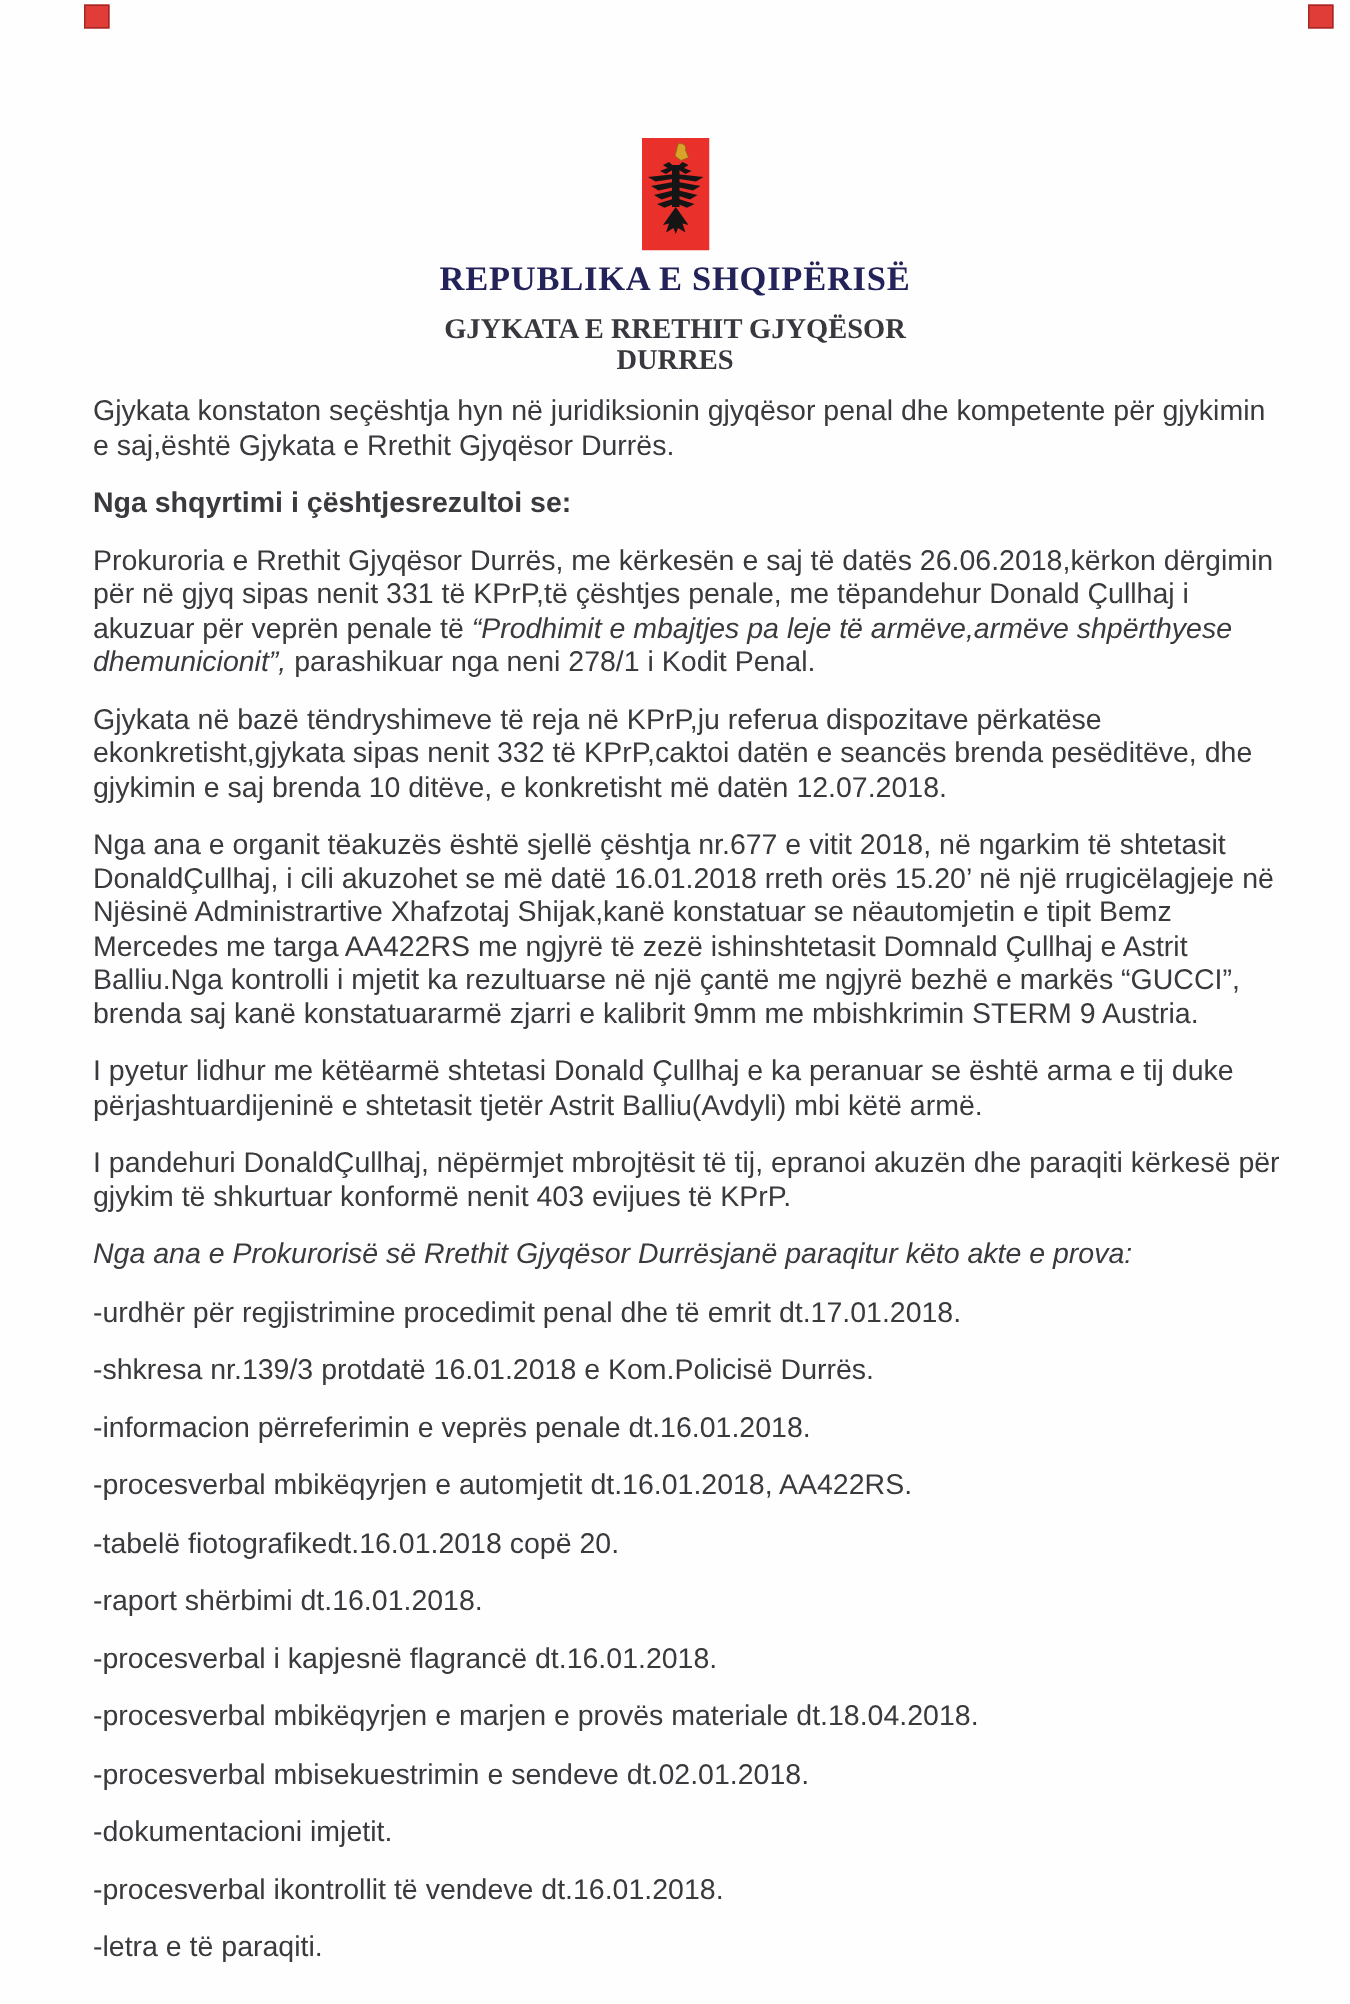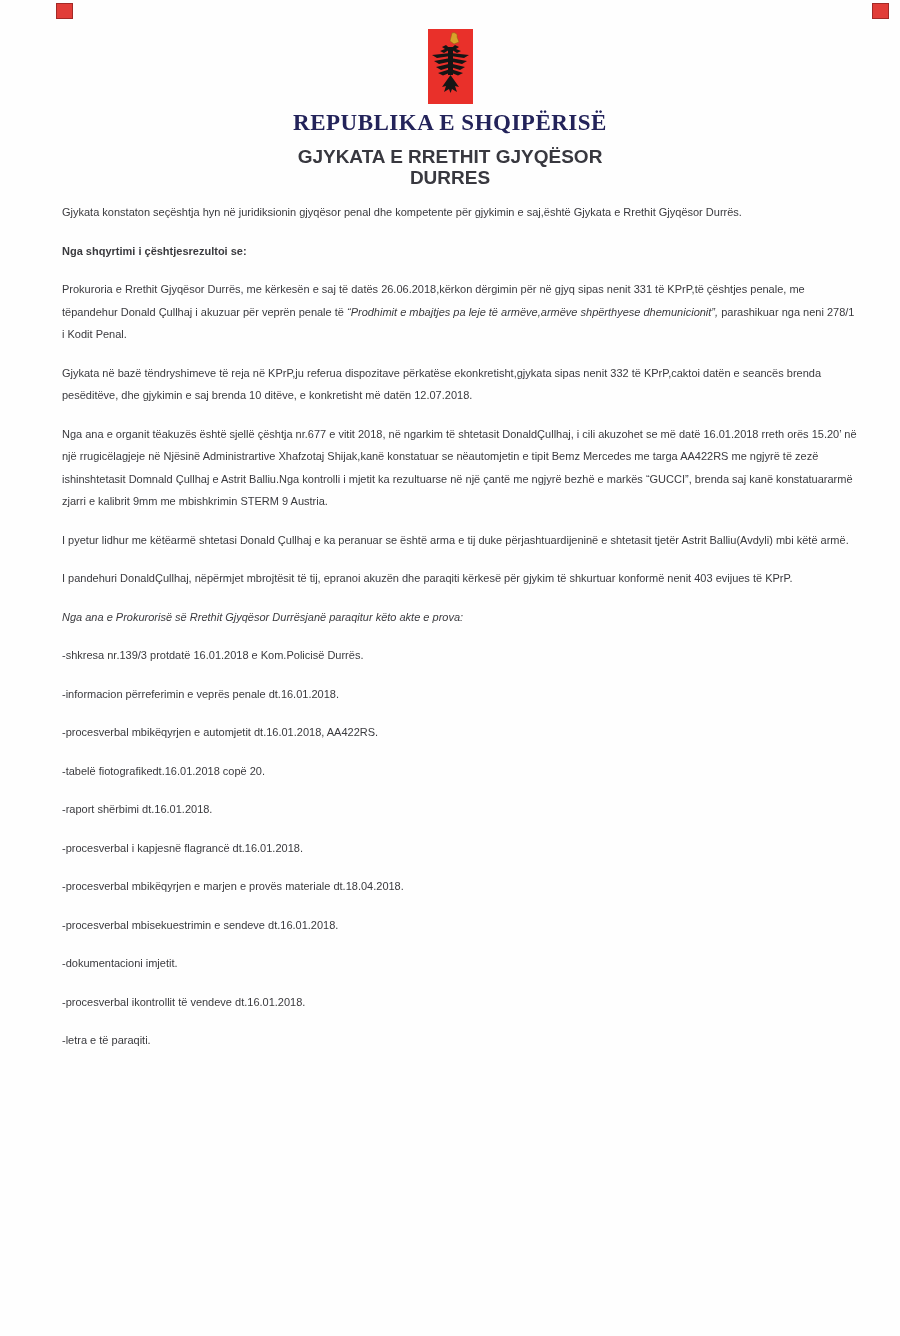--- a/index.html
+++ b/index.html
@@ -18,43 +18,44 @@
     top: 3px;
     width: 17px;
     height: 16px;
     background: #e13d38;
     border: 1px solid #a32926;
     box-sizing: border-box;
   }
   .corner-left  { left: 56px; }
   .corner-right { left: 872px; }
 
-  .doc-header { text-align: center; padding-top: 29px; }
+  .doc-header { text-align: center; padding-top: 56px; margin-top: 36px; }
   .emblem { display: block; margin: 0 auto; }
 
   .republic-title {
     margin: 6px 0 0 0;
     font-family: "Liberation Serif", serif;
     font-weight: bold;
     font-size: 23px;
     line-height: 26px;
     letter-spacing: 0.5px;
     color: #23235a;
   }
   .court-title {
     margin: 10px 0 0 0;
     font-weight: bold;
     font-size: 19px;
     line-height: 21px;
     color: #38383f;
+    font-family: Liberation Serif, serif;
   }
 
   .doc-body {
     padding: 13px 42px 0 62px;
-    font-size: 11px;
+    font-size: 19px;
     line-height: 22.5px;
     text-align: left;
   }
   .doc-body p { margin: 0 0 16px 0; }
   .para-bold { font-weight: bold; }
   .para-italic { font-style: italic; }
   .evidence-item { margin: 0 0 16px 0; }
 </style>
 </head>
 <body>
@@ -98,26 +99,27 @@
     <p>Gjykata në bazë tëndryshimeve të reja në KPrP,ju referua dispozitave përkatëse ekonkretisht,gjykata sipas nenit 332 të KPrP,caktoi datën e seancës brenda pesëditëve, dhe gjykimin e saj brenda 10 ditëve, e konkretisht më datën 12.07.2018.</p>
 
     <p>Nga ana e organit tëakuzës është sjellë çështja nr.677 e vitit 2018, në ngarkim të shtetasit DonaldÇullhaj, i cili akuzohet se më datë 16.01.2018 rreth orës 15.20’ në një rrugicëlagjeje në Njësinë Administrartive Xhafzotaj Shijak,kanë konstatuar se nëautomjetin e tipit Bemz Mercedes me targa AA422RS me ngjyrë të zezë ishinshtetasit Domnald Çullhaj e Astrit Balliu.Nga kontrolli i mjetit ka rezultuarse në një çantë me ngjyrë bezhë e markës “GUCCI”, brenda saj kanë konstatuararmë zjarri e kalibrit 9mm me mbishkrimin STERM 9 Austria.</p>
 
     <p>I pyetur lidhur me këtëarmë shtetasi Donald Çullhaj e ka peranuar se është arma e tij duke përjashtuardijeninë e shtetasit tjetër Astrit Balliu(Avdyli)  mbi këtë armë.</p>
 
     <p>I pandehuri DonaldÇullhaj, nëpërmjet mbrojtësit të tij,  epranoi akuzën dhe paraqiti kërkesë për gjykim të shkurtuar konformë nenit 403 evijues të KPrP.</p>
 
     <p class="para-italic">Nga ana e Prokurorisë së Rrethit Gjyqësor Durrësjanë paraqitur këto akte e prova:</p>
 
+    <p class="evidence-item">-urdhër për regjistrimine procedimit penal dhe të emrit dt.17.01.2018.</p>
     <p class="evidence-item">-shkresa nr.139/3 protdatë 16.01.2018 e Kom.Policisë Durrës.</p>
     <p class="evidence-item">-informacion përreferimin e veprës penale dt.16.01.2018.</p>
     <p class="evidence-item">-procesverbal mbikëqyrjen e automjetit dt.16.01.2018, AA422RS.</p>
     <p class="evidence-item">-tabelë fiotografikedt.16.01.2018 copë 20.</p>
     <p class="evidence-item">-raport shërbimi dt.16.01.2018.</p>
     <p class="evidence-item">-procesverbal i kapjesnë flagrancë dt.16.01.2018.</p>
     <p class="evidence-item">-procesverbal mbikëqyrjen e marjen e provës materiale dt.18.04.2018.</p>
-    <p class="evidence-item">-procesverbal mbisekuestrimin e sendeve dt.16.01.2018.</p>
+    <p class="evidence-item">-procesverbal mbisekuestrimin e sendeve dt.02.01.2018.</p>
     <p class="evidence-item">-dokumentacioni imjetit.</p>
     <p class="evidence-item">-procesverbal ikontrollit të vendeve dt.16.01.2018.</p>
     <p class="evidence-item">-letra e të paraqiti.</p>
 
   </main>
 </div>
 
 </body></html>

